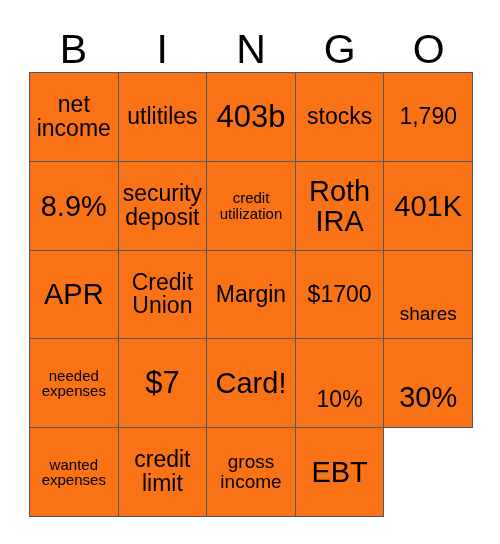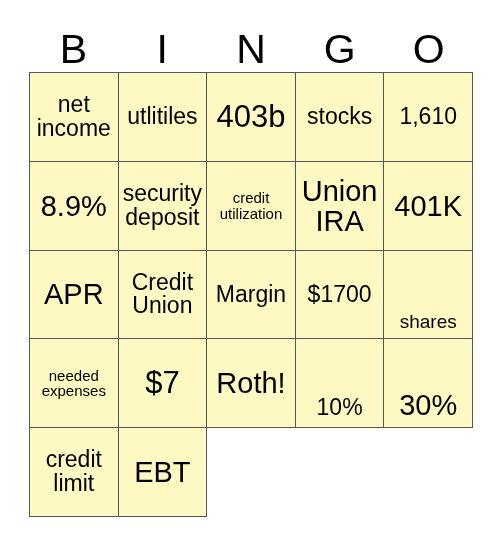--- a/index.html
+++ b/index.html
@@ -64,27 +64,27 @@
     border-right: 1.3px solid #555759;
     border-bottom: 1.3px solid #555759;
     display: flex;
     justify-content: flex-end;
     align-items: center;
     text-align: center;
     overflow: hidden;
     padding: 1px 2px;
     line-height: 1.04;
     word-break: break-word;
-    background: #fef9c3;
+    background: #f97316;
   }
 
   
   .bingo-cell.va-bottom {
     align-items: flex-end;
-    padding-bottom: 7px;
+    padding-bottom: 15px;
   }
   .bingo-cell.va-center {
     align-items: center;
   }
 
   
   .fs-xl  { font-size: 31px; }
   .fs-lg  { font-size: 29px; }
   .fs-md  { font-size: 23px; }
   .fs-sm  { font-size: 19px; }
@@ -117,33 +117,33 @@
       <div class="bingo-cell fs-md va-center">
         <span class="cell-text">utlitiles</span>
       </div>
       <div class="bingo-cell fs-xl va-center">
         <span class="cell-text">403b</span>
       </div>
       <div class="bingo-cell fs-md va-center">
         <span class="cell-text">stocks</span>
       </div>
       <div class="bingo-cell fs-md va-center">
-        <span class="cell-text">1,610</span>
+        <span class="cell-text">1,790</span>
       </div>
       <div class="bingo-cell fs-lg va-center">
         <span class="cell-text">8.9%</span>
       </div>
       <div class="bingo-cell fs-md va-center">
         <span class="cell-text">security deposit</span>
       </div>
       <div class="bingo-cell fs-xxs va-center">
         <span class="cell-text">credit utilization</span>
       </div>
       <div class="bingo-cell fs-lg va-center">
-        <span class="cell-text">Union IRA</span>
+        <span class="cell-text">Roth IRA</span>
       </div>
       <div class="bingo-cell fs-lg va-center">
         <span class="cell-text">401K</span>
       </div>
       <div class="bingo-cell fs-lg va-center">
         <span class="cell-text">APR</span>
       </div>
       <div class="bingo-cell fs-md va-center">
         <span class="cell-text">Credit Union</span>
       </div>
@@ -156,29 +156,35 @@
       <div class="bingo-cell fs-sm va-bottom">
         <span class="cell-text">shares</span>
       </div>
       <div class="bingo-cell fs-xxs va-center">
         <span class="cell-text">needed expenses</span>
       </div>
       <div class="bingo-cell fs-xl va-center">
         <span class="cell-text">$7</span>
       </div>
       <div class="bingo-cell fs-lg va-center">
-        <span class="cell-text">Roth!</span>
+        <span class="cell-text">Card!</span>
       </div>
       <div class="bingo-cell fs-md va-bottom">
         <span class="cell-text">10%</span>
       </div>
       <div class="bingo-cell fs-lg va-bottom">
         <span class="cell-text">30%</span>
       </div>
+      <div class="bingo-cell fs-xxs va-center">
+        <span class="cell-text">wanted expenses</span>
+      </div>
       <div class="bingo-cell fs-md va-center">
         <span class="cell-text">credit limit</span>
+      </div>
+      <div class="bingo-cell fs-sm va-center">
+        <span class="cell-text">gross income</span>
       </div>
       <div class="bingo-cell fs-lg va-center">
         <span class="cell-text">EBT</span>
       </div>
     </div>
 
 </div>
 
 </body></html>

